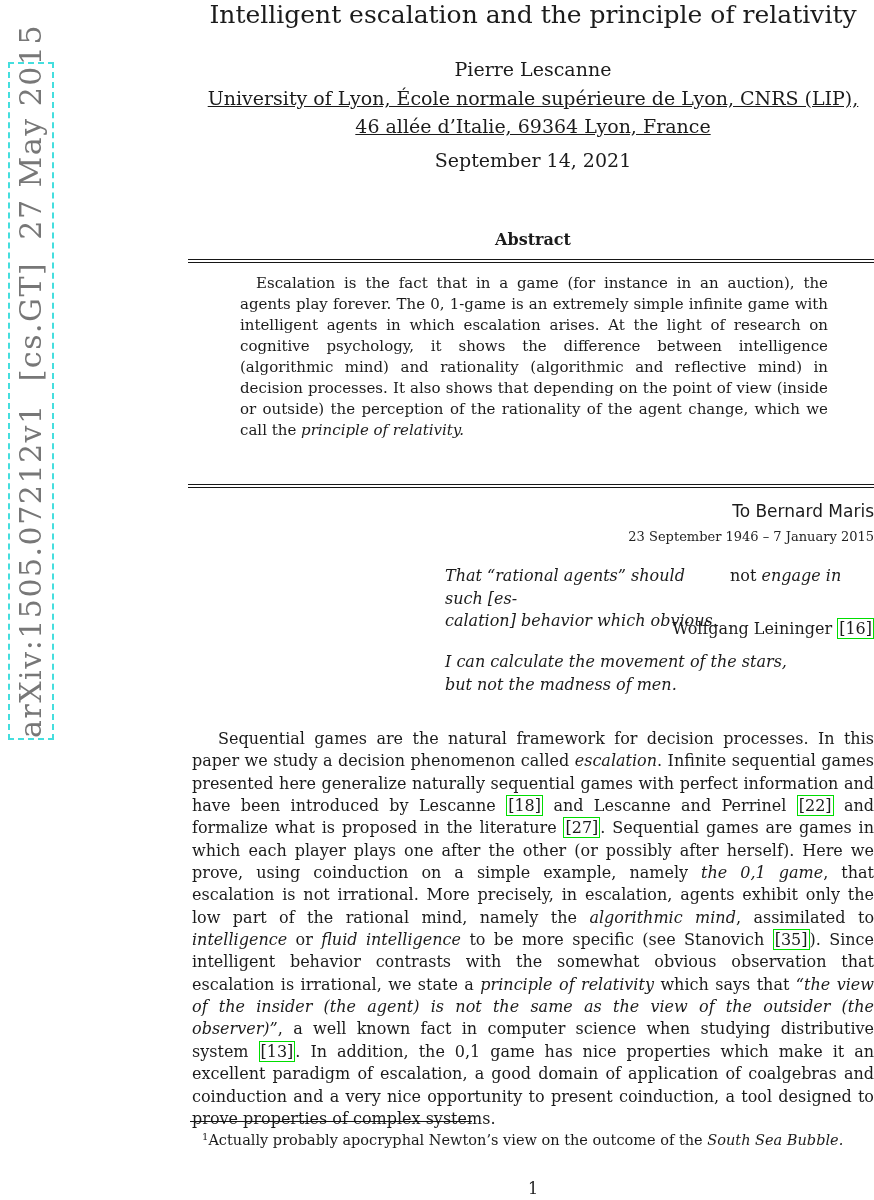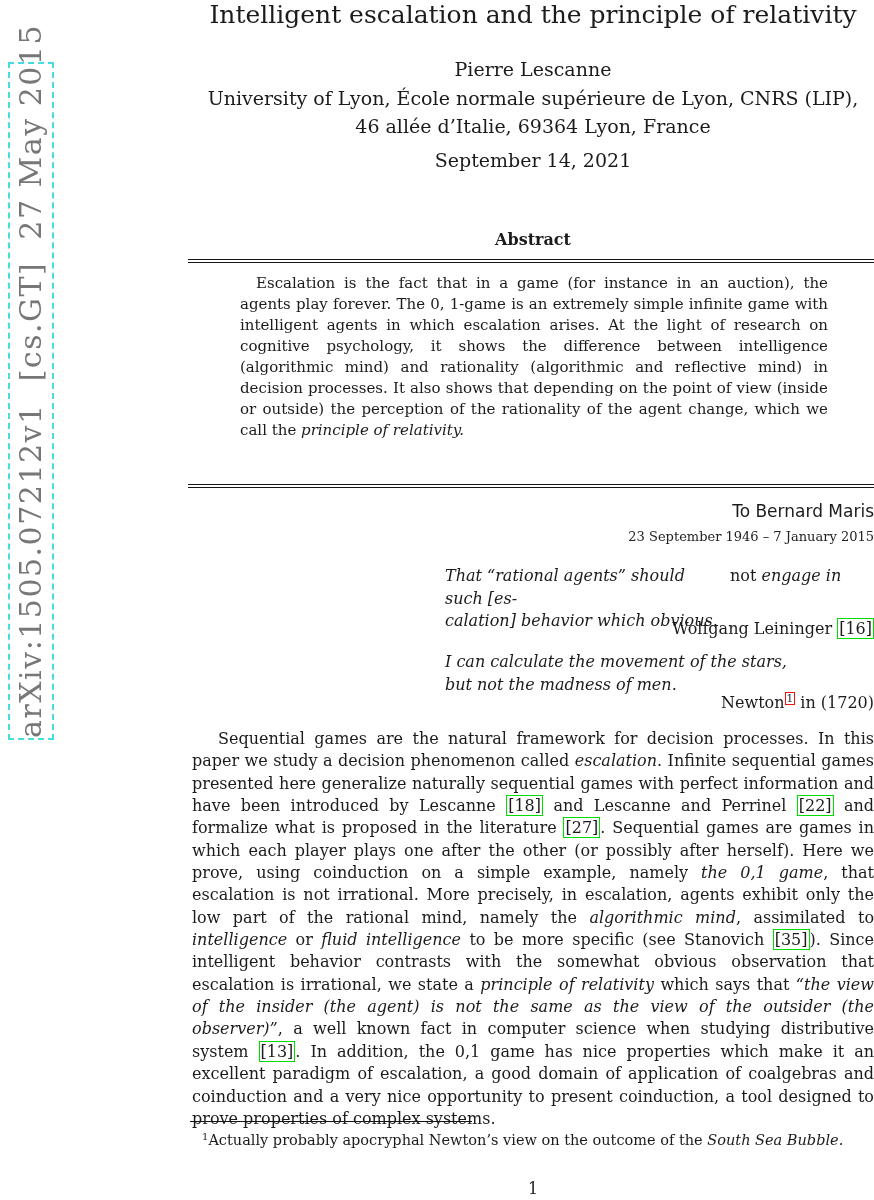--- a/index.html
+++ b/index.html
@@ -38,21 +38,21 @@
   .title {
     position: absolute; left: 192px; top: -2px; width: 682px;
     text-align: center; font-size: 25px; line-height: 34px;
   }
   .author {
     position: absolute; left: 192px; top: 58px; width: 682px;
     text-align: center; font-size: 19px;
   }
   .affiliation {
     position: absolute; left: 192px; top: 84px; width: 682px;
-    text-align: center; font-size: 19px; line-height: 28px;
+    text-align: center; font-size: 19px; line-height: 28px; text-decoration: underline;
   }
   .date {
     position: absolute; left: 192px; top: 149px; width: 682px;
     text-align: center; font-size: 19px;
   }
 
   
   .abstract-heading {
     position: absolute; left: 192px; top: 230px; width: 682px;
     text-align: center; font-size: 16px; font-weight: bold;
@@ -162,21 +162,20 @@
   <div class="abstract-body"><span>Escalation is the fact that in a game (for instance in an auction), the agents play forever. The 0, 1-game is an extremely simple infinite game with intelligent agents in which escalation arises. At the light of research on cognitive psychology, it shows the difference between intelligence (algorithmic mind) and rationality (algorithmic and reflective mind) in decision processes. It also shows that depending on the point of view (inside or outside) the perception of the rationality of the agent change, which we call the </span><span class="it">principle of relativity.</span></div>
   <div class="double-rule rule-2"></div>
 
   <div class="dedication-name">To Bernard Maris</div>
   <div class="dedication-dates">23 September 1946 – 7 January 2015</div>
 
   <div class="quote quote-1"><span>That “rational agents” should </span><span class="roman">not</span><span> engage in such [es-</span><br><span>calation] behavior which obvious.</span></div>
   <div class="attribution attr-1"><span>Wolfgang Leininger </span><span class="cite">[16]</span></div>
 
   <div class="quote quote-2"><span>I can calculate the movement of the stars,</span><br><span>but not the madness of men.</span></div>
-  <div class="attribution attr-2"><span>Newton</span><span class="fn-box">1</span><span> in (1720)</span></div>
 
   <div class="main-paragraph"><span>Sequential games are the natural framework for decision processes. In this paper we study a decision phenomenon called </span><span class="it">escalation</span><span>. Infinite sequential games presented here generalize naturally sequential games with perfect information and have been introduced by Lescanne </span><span class="cite">[18]</span><span> and Lescanne and Perrinel </span><span class="cite">[22]</span><span> and formalize what is proposed in the literature </span><span class="cite">[27]</span><span>. Sequential games are games in which each player plays one after the other (or possibly after herself). Here we prove, using coinduction on a simple example, namely </span><span class="it">the 0,1 game</span><span>, that escalation is not irrational. More precisely, in escalation, agents exhibit only the low part of the rational mind, namely the </span><span class="it">algorithmic mind</span><span>, assimilated to </span><span class="it">intelligence</span><span> or </span><span class="it">fluid intelligence</span><span> to be more specific (see Stanovich </span><span class="cite">[35]</span><span>). Since intelligent behavior contrasts with the somewhat obvious observation that escalation is irrational, we state a </span><span class="it">principle of relativity</span><span> which says that </span><span class="it">“the view of the insider (the agent) is not the same as the view of the outsider (the observer)”</span><span>, a well known fact in computer science when studying distributive system </span><span class="cite">[13]</span><span>. In addition, the 0,1 game has nice properties which make it an excellent paradigm of escalation, a good domain of application of coalgebras and coinduction and a very nice opportunity to present coinduction, a tool designed to prove properties of complex systems.</span></div>
 
   <div class="footnote-rule"></div>
   <div class="footnote"><span class="fn-sup">1</span><span>Actually probably apocryphal Newton’s view on the outcome of the </span><span class="it">South Sea Bubble.</span></div>
 
   <div class="page-number">1</div>
 
 </div>
 

